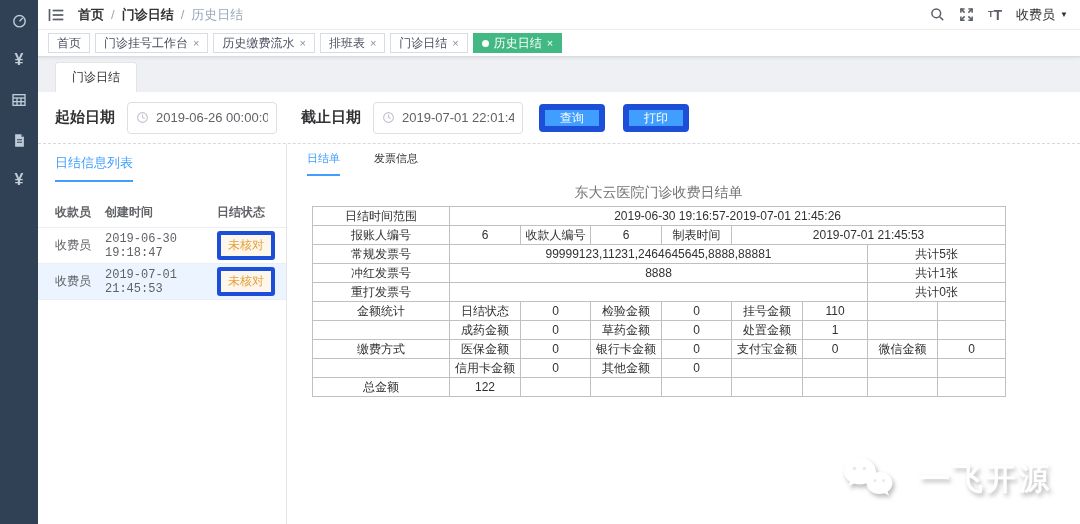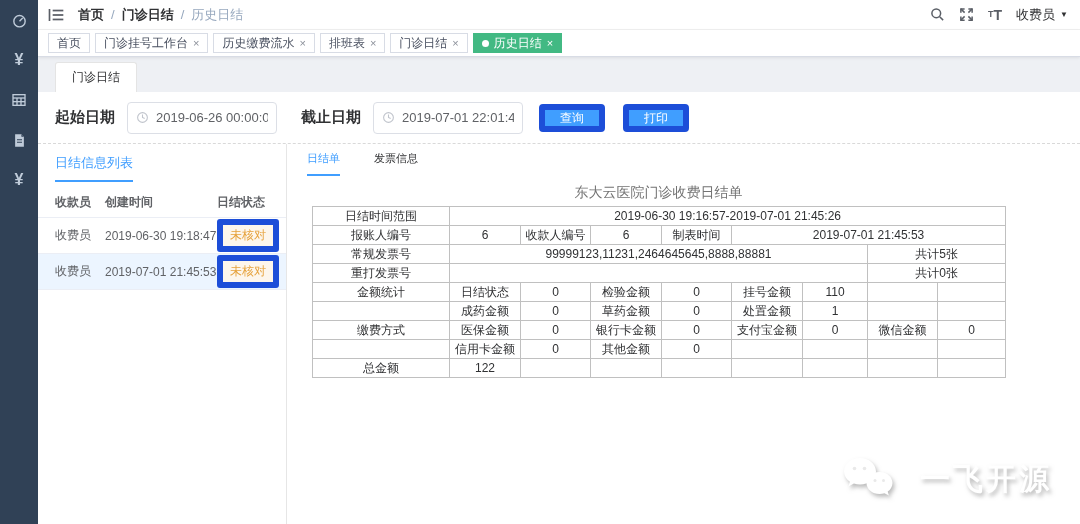--- a/index.html
+++ b/index.html
@@ -49,26 +49,26 @@
   .date-input { width:150px; height:32px; border:1px solid #dcdfe6; border-radius:4px; background:#fff; display:flex; align-items:center; padding:0 8px; gap:7px; cursor:text; }
   .date-input input { border:none; outline:none; width:100%; font-size:13px; color:#606266; font-family:inherit; background:transparent; }
   .clock { color:#c0c4cc; display:flex; }
   .btn { height:28px; padding:0 15px; background:#409EFF; border:6px solid #1d4ed8; color:#fff; font-size:12px; border-radius:4px; cursor:pointer; font-family:inherit; }
   .btn.query { margin-left:16px; } .btn.print { margin-left:18px; }
 
   
   .content { flex:1; display:flex; border-top:1px dashed #d9d9d9; background:#fff; min-height:0; }
   .left-panel { width:249px; flex:0 0 249px; border-right:1px solid #e6e6e6; padding-top:9px; }
   .lp-title { margin-left:17px; display:inline-block; font-size:13px; color:#409EFF; padding-bottom:8px; border-bottom:2px solid #409EFF; cursor:pointer; }
-  .lp-table { margin-top:6px; font-size:12px; }
+  .lp-table { margin-top:16px; font-size:12px;font-family:Liberation Mono, monospace; }
   .lp-row { display:grid; grid-template-columns:50px 112px 1fr; align-items:center; padding-left:17px; min-height:36px; border-bottom:1px solid #ebeef5; cursor:pointer; }
   .lp-row.head { color:#606266; font-weight:bold; min-height:30px; cursor:default; }
   .lp-row .cell { color:#606266; }
   .lp-row.selected { background:#ecf5ff; }
-  .badge { display:inline-block; background:#fdf6ec; border:6px solid #1d4ed8; color:#e6a23c; font-size:12px; padding:2px 7px; border-radius:3px; }
+  .badge { display:inline-block; background:#fdf6ec; border:4px solid #1d4ed8; color:#e6a23c; font-size:12px; padding:2px 7px; border-radius:3px; }
 
   .right-panel { flex:1; padding:7px 0 0 20px; min-width:0; }
   .rp-tabs { display:flex; gap:34px; }
   .rp-tab { font-size:11px; color:#303133; padding-bottom:8px; cursor:pointer; border-bottom:2px solid transparent; }
   .rp-tab.active { color:#409EFF; border-bottom-color:#409EFF; }
   .report { margin-top:5px; }
   .report-title { width:693px; margin-left:5px; text-align:center; font-size:14px; color:#737373; padding:3px 0 4px; }
   table.rt { border-collapse:collapse; table-layout:fixed; width:693px; margin-left:5px; }
   table.rt td { border:1px solid #c0c0c0; height:19px; font-size:12px; color:#303133; text-align:center; padding:0 2px; overflow:hidden; white-space:nowrap; }
 
@@ -277,20 +277,25 @@
               <td>6</td>
               <td>制表时间</td>
               <td colspan="4">2019-07-01 21:45:53</td>
             </tr>
             <tr>
               <td>常规发票号</td>
               <td colspan="6">99999123,11231,2464645645,8888,88881</td>
               <td colspan="2">共计5张</td>
             </tr>
             <tr>
+              <td>冲红发票号</td>
+              <td colspan="6">8888</td>
+              <td colspan="2">共计1张</td>
+            </tr>
+            <tr>
               <td>重打发票号</td>
               <td colspan="6"></td>
               <td colspan="2">共计0张</td>
             </tr>
             <tr>
               <td>金额统计</td>
               <td>日结状态</td>
               <td>0</td>
               <td>检验金额</td>
               <td>0</td>

